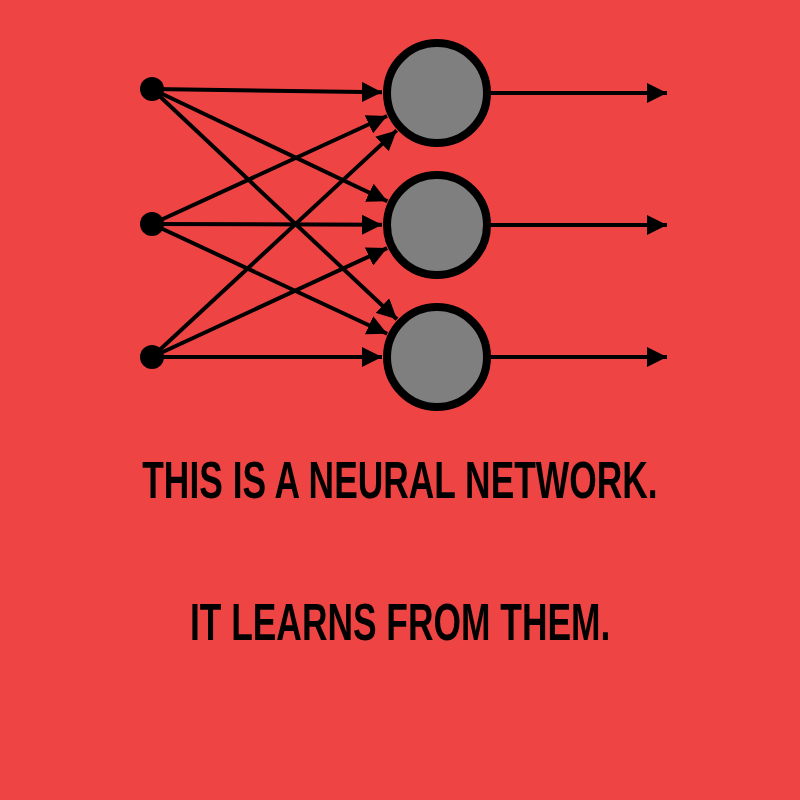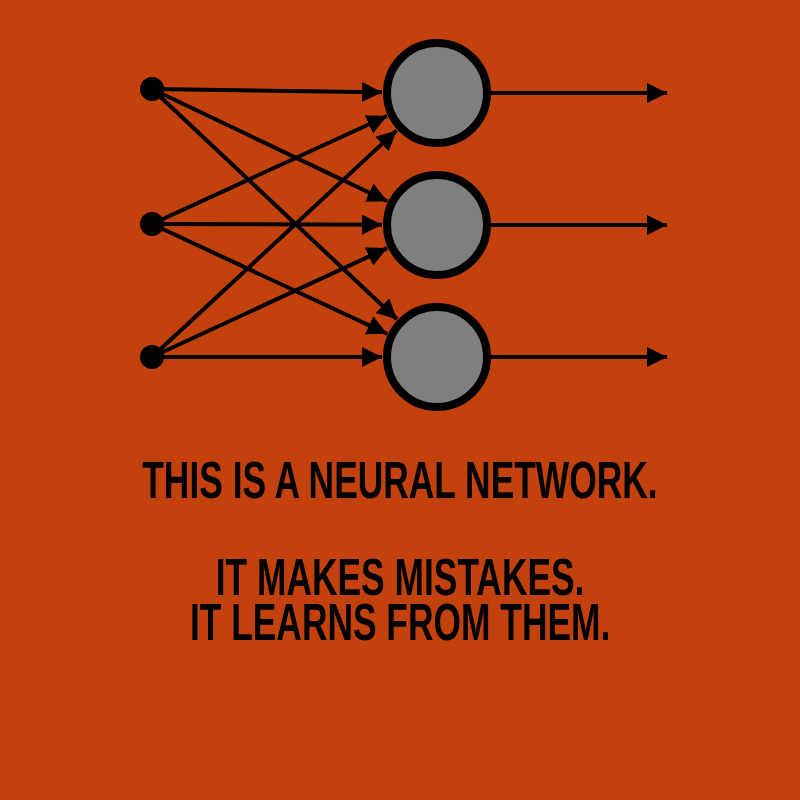--- a/index.html
+++ b/index.html
@@ -10,21 +10,21 @@
     width: 800px;
     height: 800px;
     background: #ffffff;
     overflow: hidden;
     font-family: "Liberation Sans", sans-serif;
   }
   .poster {
     position: relative;
     width: 800px;
     height: 800px;
-    background: #c2410c;
+    background: #ef4444;
   }
   .diagram-wrap {
     position: absolute;
     left: 0;
     top: 0;
     width: 800px;
     height: 440px;
   }
   .caption-line {
     position: absolute;
@@ -81,20 +81,17 @@
           <circle cx="437" cy="93" r="50" fill="#7f7f7f" stroke="#000000" stroke-width="8"></circle>
           <circle cx="437" cy="225" r="50" fill="#7f7f7f" stroke="#000000" stroke-width="8"></circle>
           <circle cx="437" cy="357" r="50" fill="#7f7f7f" stroke="#000000" stroke-width="8"></circle>
         </g>
     </svg>
   </div>
 
   <div class="caption-line line-1">
     <span class="squeeze">THIS IS A NEURAL NETWORK.</span>
   </div>
-  <div class="caption-line line-2">
-    <span class="squeeze">IT MAKES MISTAKES.</span>
-  </div>
   <div class="caption-line line-3">
     <span class="squeeze">IT LEARNS FROM THEM.</span>
   </div>
 
 </div>
 
 </body></html>

